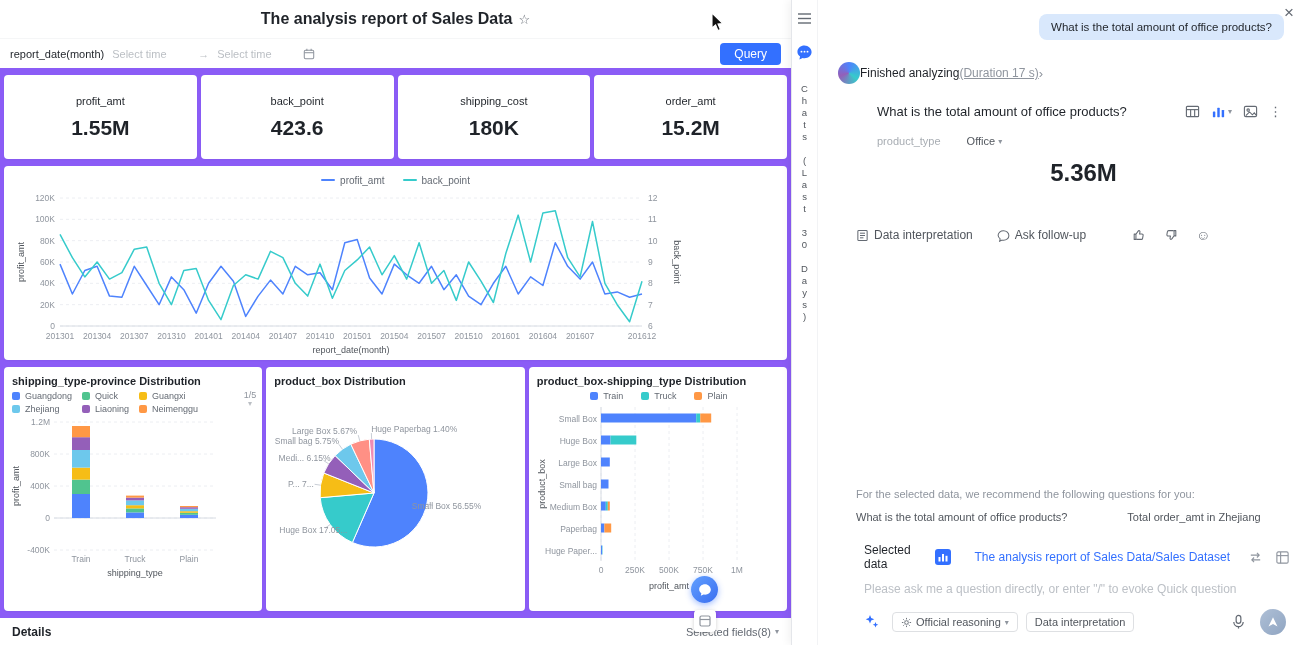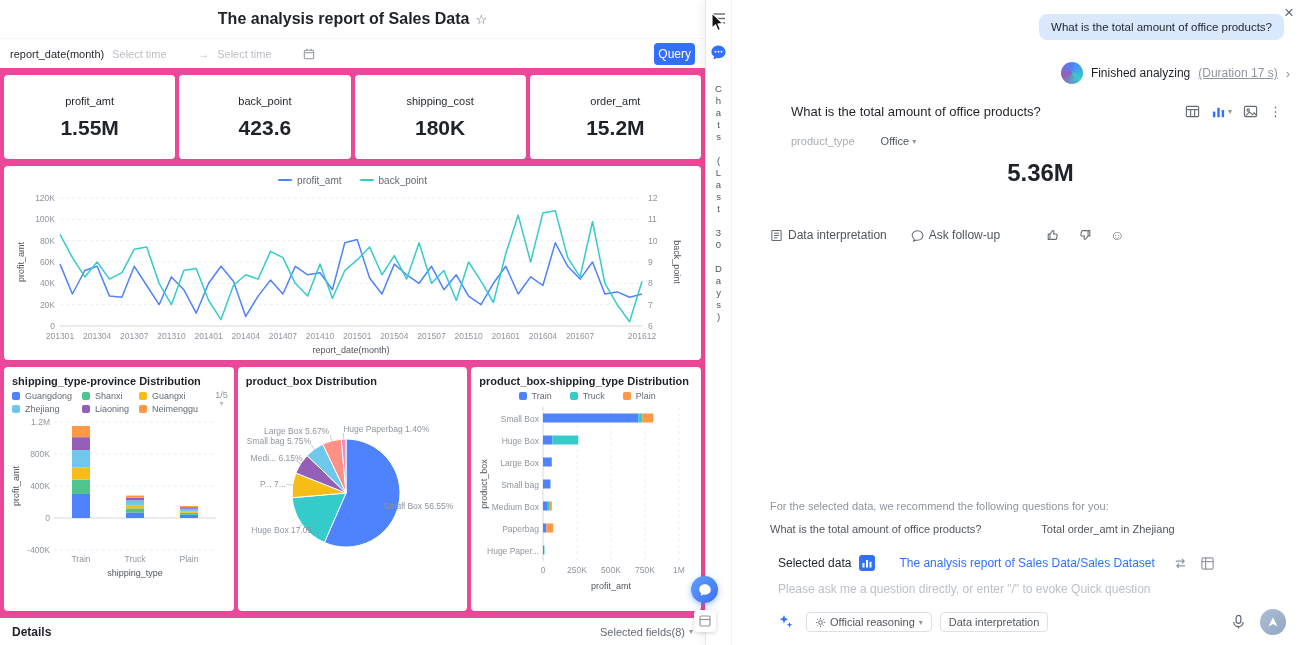--- a/index.html
+++ b/index.html
@@ -1,29 +1,29 @@
 <!DOCTYPE html>
 <html><head>
 <meta charset="utf-8">
 <style>
   * { margin:0; padding:0; box-sizing:border-box; }
   body { font-family:"Liberation Sans", sans-serif; background:#e8eaee; }
   .app { width:1304px; height:645px; display:flex; position:relative; overflow:hidden; background:#f0f2f5; }
 
   
-  .left-panel { width:705px; flex:none; display:flex; flex-direction:column; background:#ec4899; }
+  .left-panel { width:791px; flex:none; display:flex; flex-direction:column; background:#8b5cf6; }
   .dash-header { height:38px; background:#fff; display:flex; align-items:center; justify-content:center; gap:6px; }
   .dash-title { font-size:16px; font-weight:bold; color:#1f2329; }
   .star { font-size:13px; color:#646a73; }
   .filter-bar { height:30px; background:#fff; border-top:1px solid #f5f6f7; display:flex; align-items:center; padding:0 10px; gap:8px; }
   .filter-label { font-size:11px; color:#1f2329; }
   .date-input { border:none; outline:none; background:transparent; width:78px; font-size:11px; color:#1f2329; font-family:inherit; }
   .date-input::placeholder { color:#bbbfc4; }
   .arrow-sep { color:#bbbfc4; font-size:11px; }
-  .query-btn { margin-left:auto; background:#3370ff; color:#fff; font-size:12px; border:none; border-radius:4px; padding:4px 4px; cursor:pointer; font-family:inherit; }
+  .query-btn { margin-left:auto; background:#3370ff; color:#fff; font-size:12px; border:none; border-radius:4px; padding:4px 14px; cursor:pointer; font-family:inherit; }
 
   .dash-body { flex:1; min-height:0; padding:7px 4px 0; display:flex; flex-direction:column; gap:7px; }
   .card { background:#fff; border-radius:4px; box-shadow:0 1px 2px rgba(31,35,41,.04); }
 
   .kpi-row { height:84px; display:flex; gap:4px; }
   .kpi-card { flex:1; display:flex; flex-direction:column; align-items:center; justify-content:center; gap:9px; }
   .kpi-label { font-size:11px; color:#1f2329; }
   .kpi-value { font-size:21px; font-weight:bold; color:#1f2329; }
 
   .trend-card { height:194px; padding:6px 10px 0; }
@@ -55,21 +55,21 @@
   .side-strip { width:26px; flex:none; border-right:1px solid #f2f3f5; display:flex; flex-direction:column; align-items:center; padding-top:10px; }
   .strip-icon { cursor:pointer; }
   .strip-chat { margin-top:16px; }
   .strip-label { margin-top:18px; writing-mode:vertical-rl; text-orientation:upright; font-size:9.5px; color:#51565d; letter-spacing:1px; cursor:pointer; }
 
   .chat-main { flex:1; display:flex; flex-direction:column; position:relative; padding:8px 14px 10px 18px; min-width:0; }
   .close-btn { position:absolute; top:4px; right:10px; font-size:17px; color:#646a73; cursor:pointer; line-height:1; }
 
   .user-bubble { align-self:flex-end; margin:6px 6px 0 0; background:#d9e8fc; border-radius:8px; padding:7px 12px; font-size:11.5px; color:#1f2329; white-space:nowrap; }
 
-  .status-row { display:flex; align-items:center; gap:8px; margin:22px 0 0 2px;justify-content:flex-end; }
+  .status-row { display:flex; align-items:center; margin:22px 0 0 2px; }
   .avatar { width:22px; height:22px; border-radius:50%; background:conic-gradient(#4e83fd, #36cbcb 35%, #945fb9 70%, #4e83fd); flex:none; }
   .status-text { font-size:12px; color:#1f2329; }
   .duration { font-size:12px; color:#8f959e;text-decoration:underline; }
   .chev { font-size:13px; color:#8f959e; cursor:pointer; }
 
   .answer { margin-left:41px; }
   .q-row { display:flex; justify-content:space-between; align-items:flex-start; margin-top:20px; }
   .q-text { font-size:13px; font-weight:500; color:#1f2329; }
   .q-icons { display:flex; align-items:center; gap:11px; margin-right:8px; }
   .q-icons .icon-btn { display:inline-flex; align-items:center; gap:2px; cursor:pointer; }
@@ -232,21 +232,21 @@
             <span class="dist-title">shipping_type-province Distribution</span>
           </div>
           <div class="legend-wrap">
             <div class="grid-legend" id="province-legend">
                 <span class="lg-item">
                   <span class="lg-sq" style="background: rgb(78, 131, 253);"></span>
                   <span>Guangdong</span>
                 </span>
                 <span class="lg-item">
                   <span class="lg-sq" style="background: rgb(80, 196, 143);"></span>
-                  <span>Shanxi</span>
+                  <span>Quick</span>
                 </span>
                 <span class="lg-item">
                   <span class="lg-sq" style="background: rgb(246, 189, 22);"></span>
                   <span>Guangxi</span>
                 </span>
                 <span class="lg-item">
                   <span class="lg-sq" style="background: rgb(109, 200, 236);"></span>
                   <span>Zhejiang</span>
                 </span>
                 <span class="lg-item">

